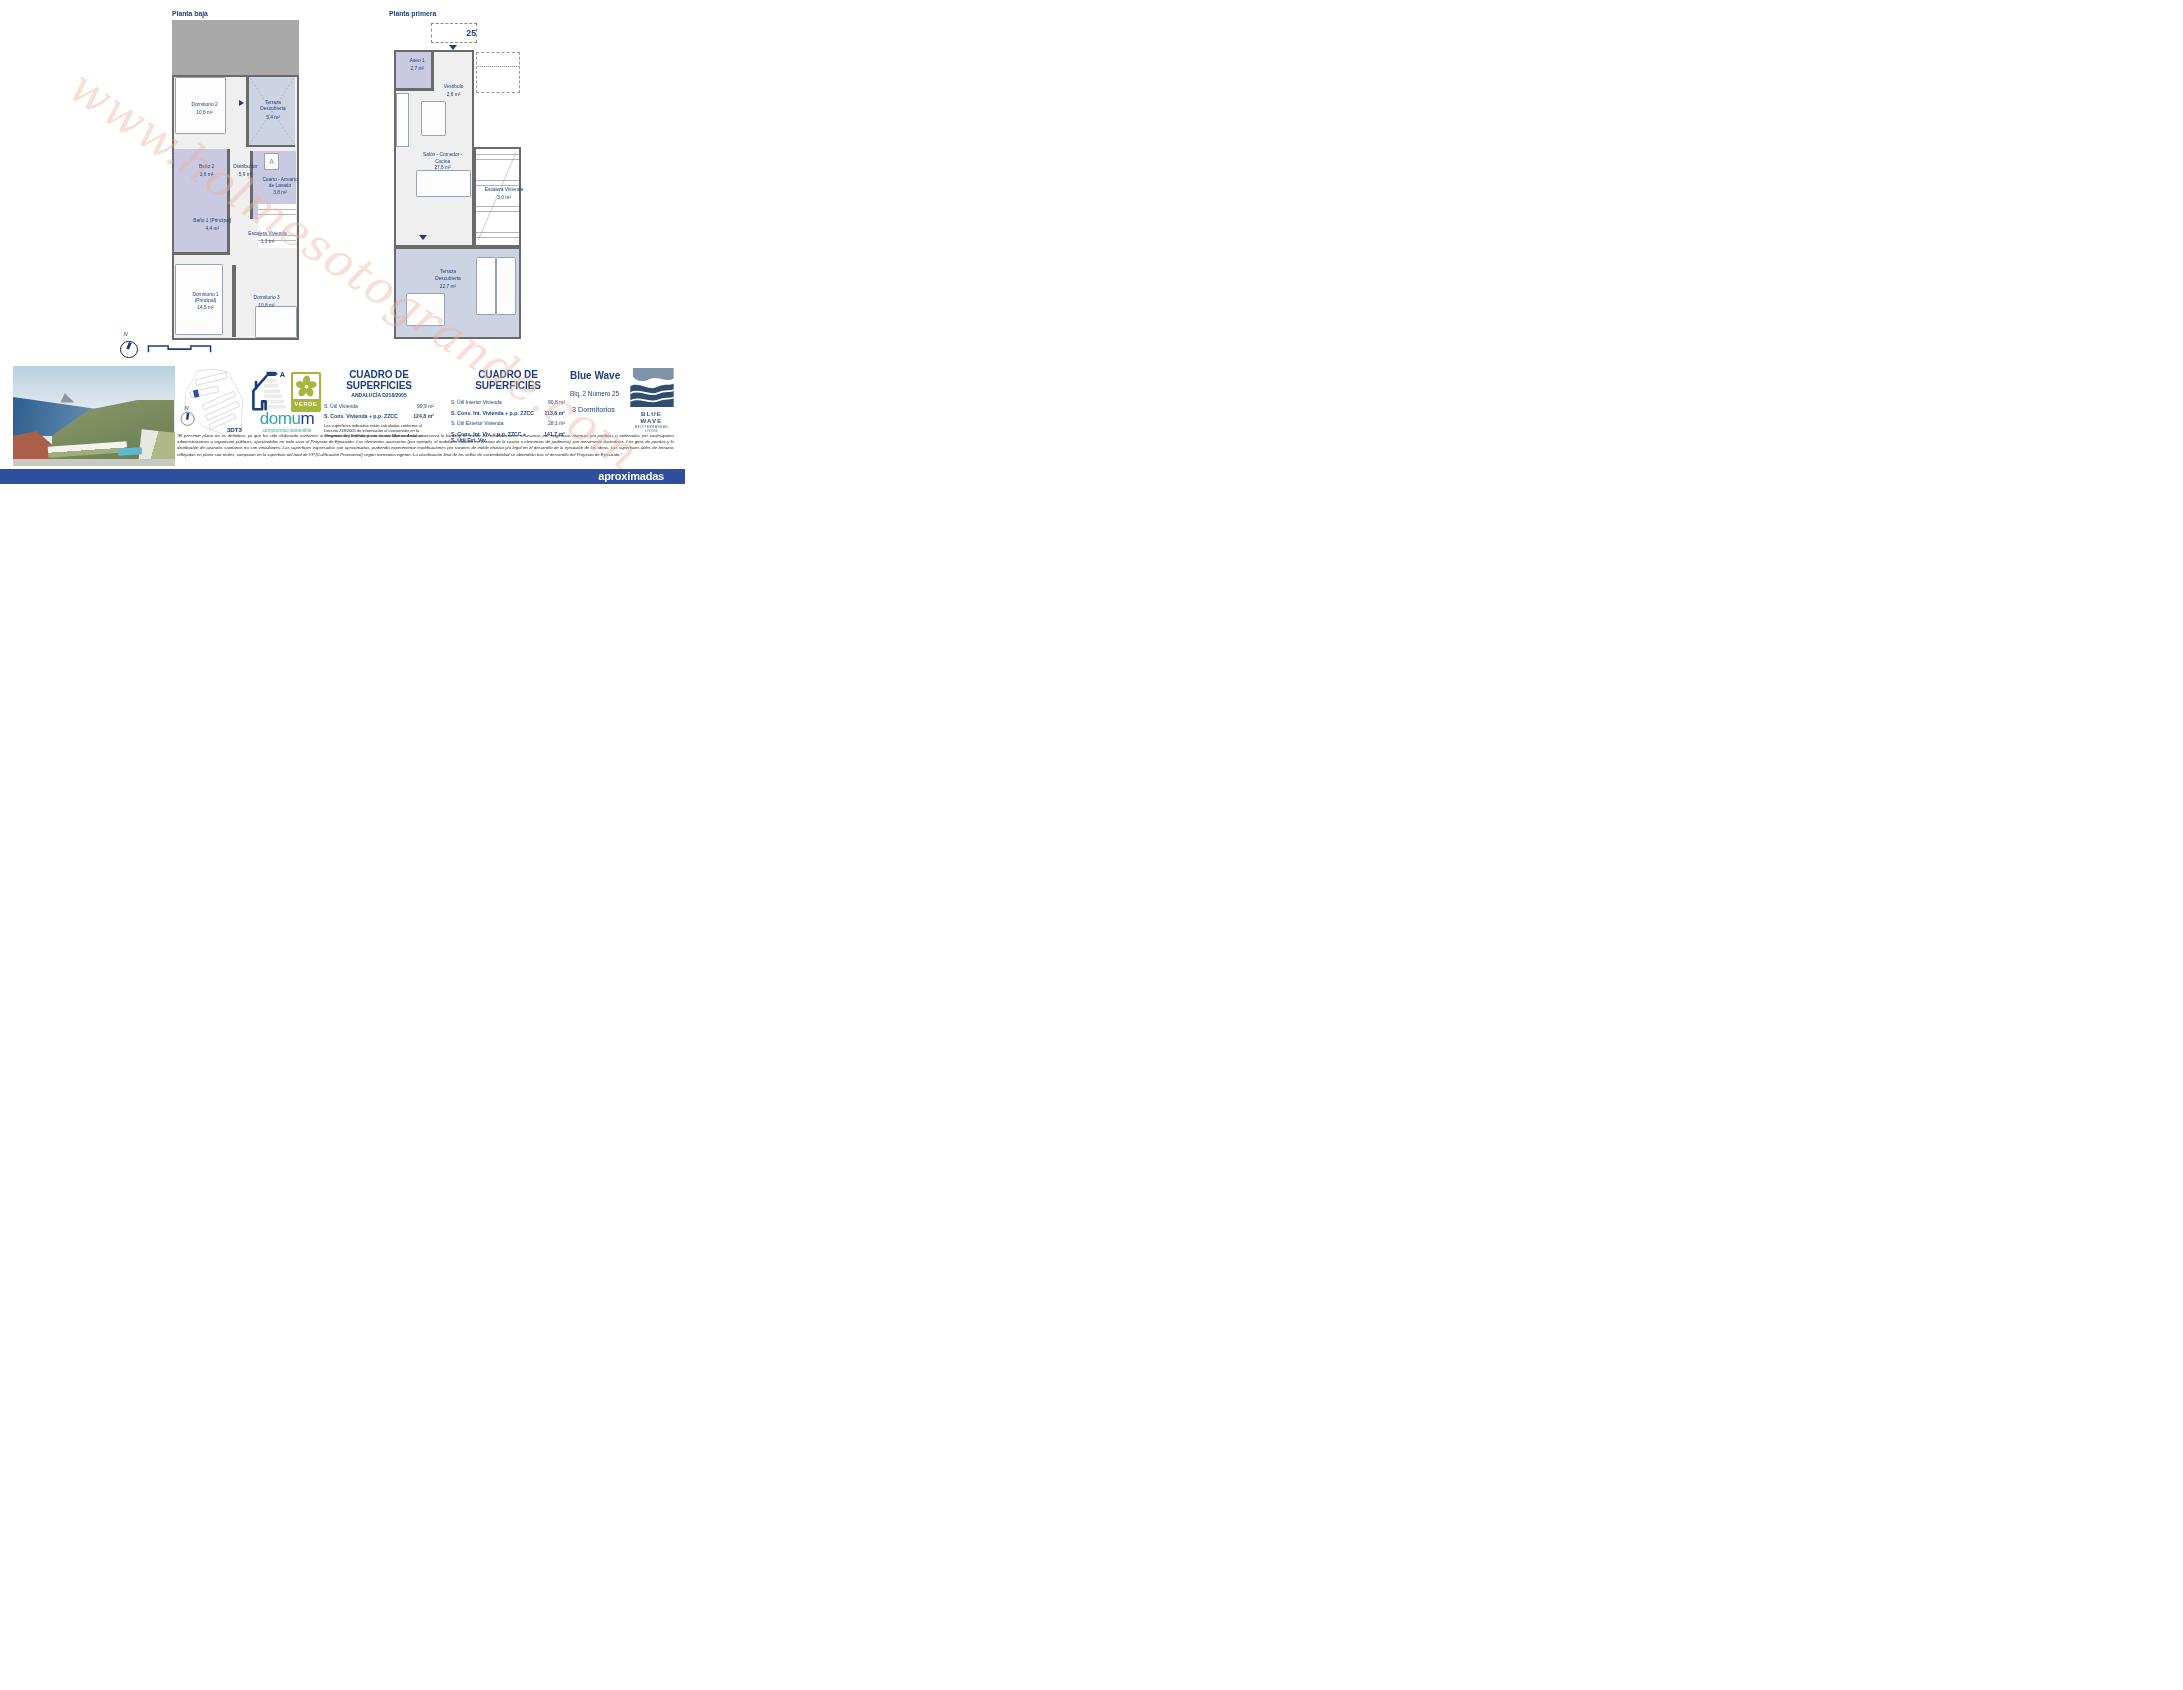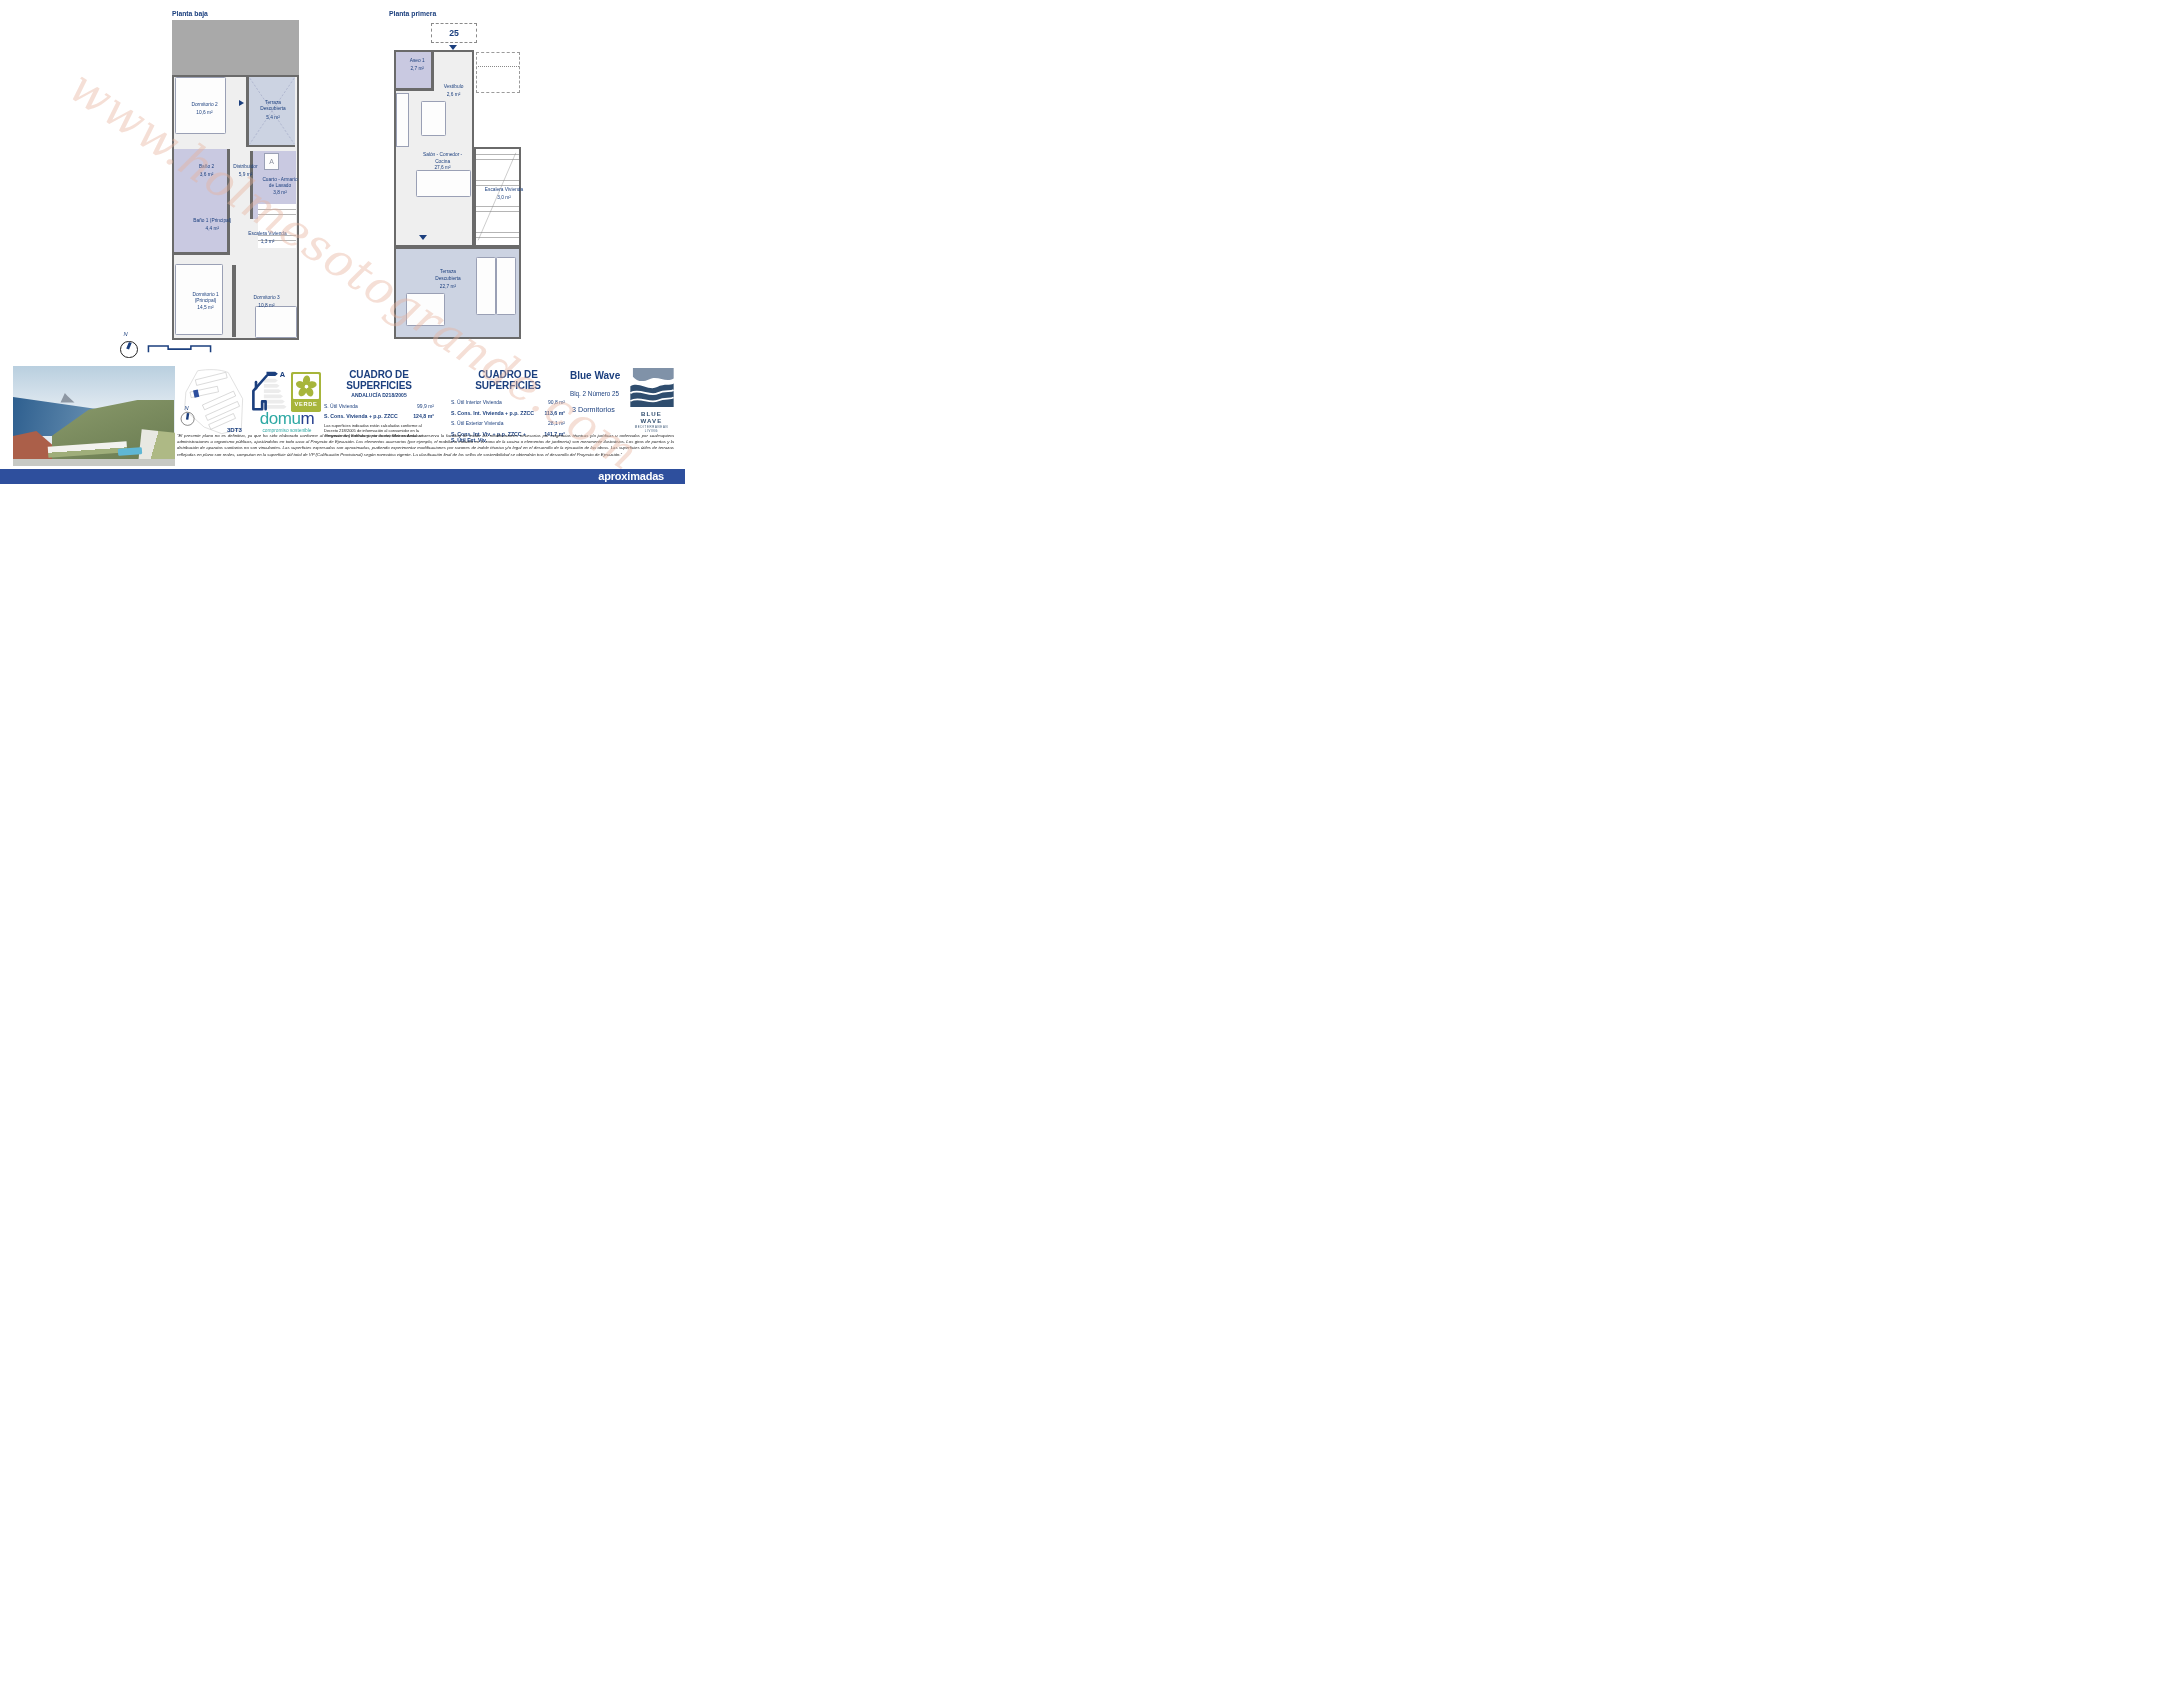--- a/index.html
+++ b/index.html
@@ -111,21 +111,21 @@
   </div>
 
   <svg style="position:absolute;left:147px;top:343px;z-index:10;" width="65" height="10.5" viewBox="0 0 148 24">
     <polyline points="3,21 3,7 48,7 48,14 100,14 100,7 145,7 145,21" fill="none" stroke="#1b3f7e" stroke-width="3.5"></polyline>
   </svg>
 
   <div class="plan-title" style="left:389px;top:9.6px;">Planta primera</div>
 
   <div style="position:absolute;left:394px;top:22px;width:128px;height:317px;">
 
-    <div style="position:absolute;left:37px;top:0.9px;width:46px;height:20px;border:0.9px dashed #8a8a8a;box-sizing:border-box;text-align:center;">
+    <div style="position:absolute;left:37px;top:0.9px;width:46px;height:20px;border:0.9px dashed #8a8a8a;box-sizing:border-box;text-align:right;">
       <span style="font-size:8.7px;font-weight:700;color:#1b3f7e;line-height:18.3px;">25</span>
     </div>
     <div class="tri-down" style="left:55px;top:23px;"></div>
 
     <div style="position:absolute;left:82px;top:30px;width:44px;height:41px;border:0.9px dashed #9a9a9a;box-sizing:border-box;"></div>
     <div style="position:absolute;left:84px;top:44px;width:41px;border-top:1.3px dotted #888;"></div>
 
     <div style="position:absolute;left:0;top:28px;width:80px;height:197px;border:2.2px solid #6a6a6a;background:#efefef;box-sizing:border-box;">
       <div class="wet" style="left:0;top:0;width:35px;height:36px;"></div>
       <div class="wall" style="left:0;top:36px;width:38px;height:2.6px;"></div>

